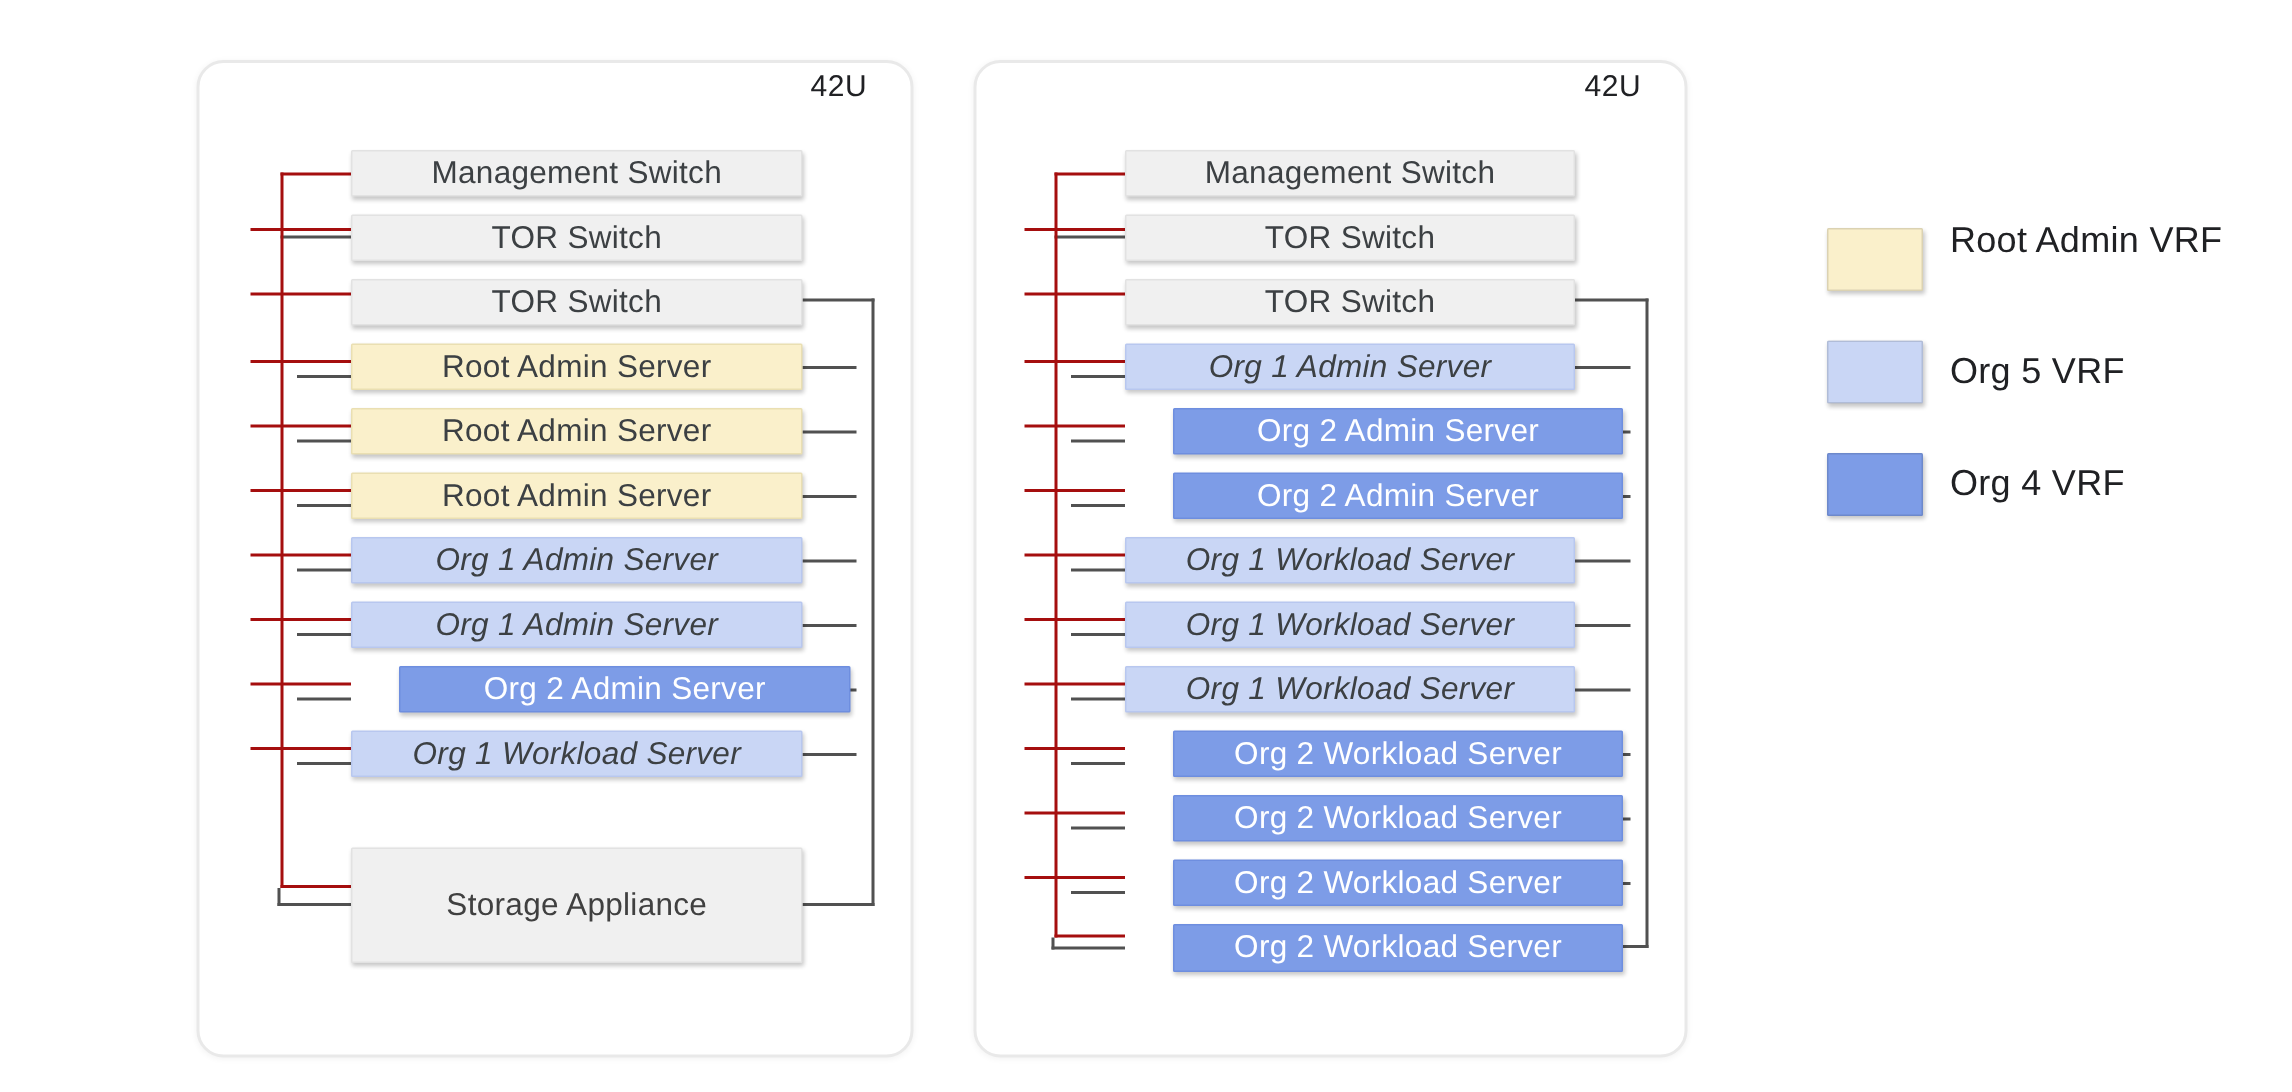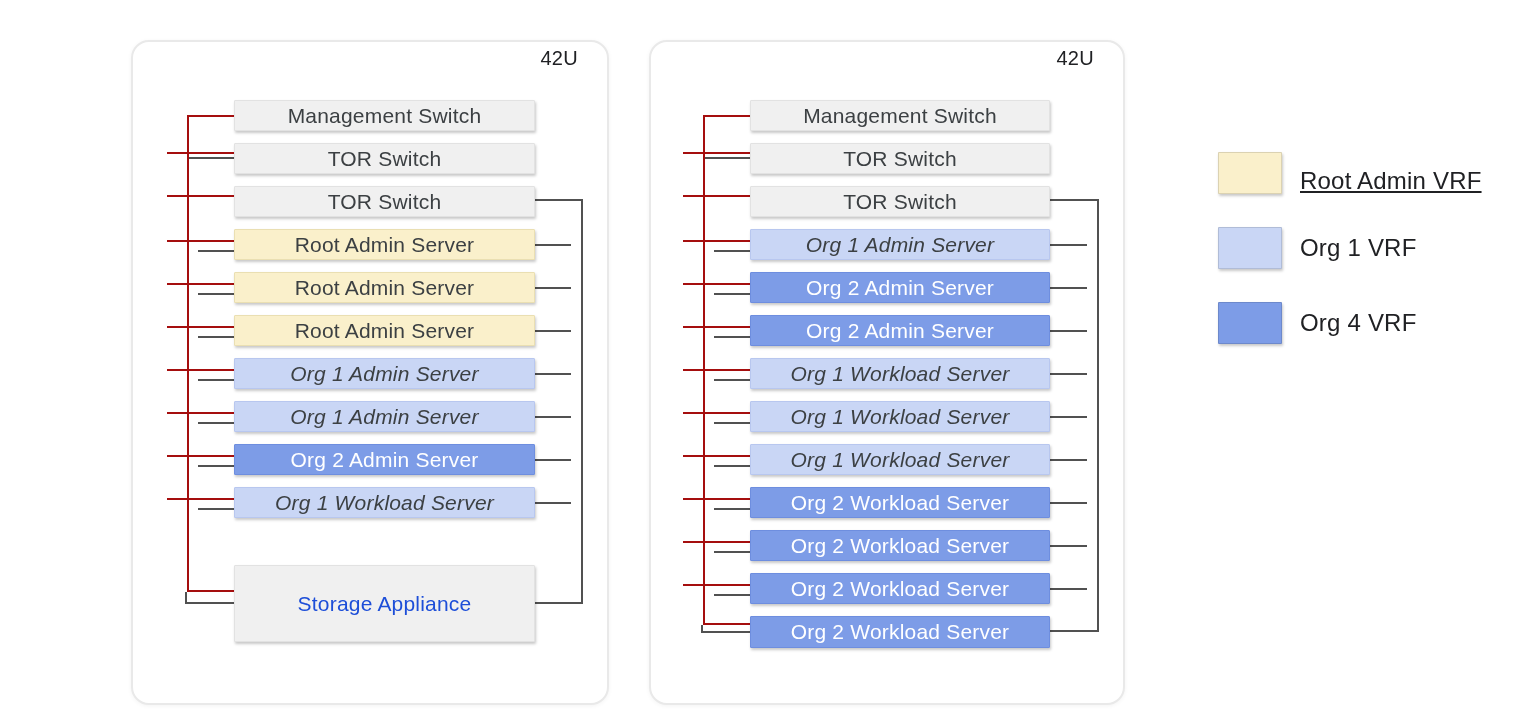--- a/index.html
+++ b/index.html
@@ -18,21 +18,21 @@
   }
   .unit-box{
     position:absolute;box-sizing:border-box;border:1px solid #e2e2e2;
     box-shadow:1px 2px 3px rgba(0,0,0,0.22);border-radius:1px;
     display:flex;align-items:center;justify-content:center;
     font-size:21px;letter-spacing:0.2px;white-space:nowrap;
   }
   .unit-box.vrf-none{border-color:#e2e2e2;}
   .unit-box.vrf-root{border-color:#eadfb2;}
   .unit-box.vrf-org1{border-color:#b8c7ef;font-style:italic;}
-  .unit-box.vrf-org2{border-color:#6e8edf;}
+  .unit-box.vrf-org2{border-color:#6e8edf;margin-left:32px;}
   .line{position:absolute;}
   .legend-swatch{
     position:absolute;width:64px;height:42px;box-sizing:border-box;
     border:1px solid rgba(0,0,0,0.12);box-shadow:1px 2px 3px rgba(0,0,0,0.22);border-radius:1px;
   }
   .legend-label{
     position:absolute;height:42px;line-height:42px;font-size:24px;color:#202124;
     letter-spacing:0.2px;white-space:nowrap;
   }
 </style>
@@ -142,21 +142,21 @@
       </div>
       <div class="unit-box vrf-org1" style="left: 234px; top: 401px; width: 301px; height: 31px; background: rgb(201, 214, 245); color: rgb(60, 64, 67);">
         <span>Org 1 Admin Server</span>
       </div>
       <div class="unit-box vrf-org2" style="left: 234px; top: 444px; width: 301px; height: 31px; background: rgb(125, 156, 231); color: rgb(255, 255, 255);">
         <span>Org 2 Admin Server</span>
       </div>
       <div class="unit-box vrf-org1" style="left: 234px; top: 487px; width: 301px; height: 31px; background: rgb(201, 214, 245); color: rgb(60, 64, 67);">
         <span>Org 1 Workload Server</span>
       </div>
-      <div class="unit-box vrf-none" style="left: 234px; top: 565px; width: 301px; height: 77px; background: rgb(240, 240, 240); color: #1d4ed8;">
+      <div class="unit-box vrf-none" style="left: 234px; top: 565px; width: 301px; height: 77px; background: rgb(240, 240, 240); color: #404040;">
         <span>Storage Appliance</span>
       </div>
       <div class="unit-box vrf-none" style="left: 750px; top: 100px; width: 300px; height: 31px; background: rgb(240, 240, 240); color: rgb(60, 64, 67);">
         <span>Management Switch</span>
       </div>
       <div class="unit-box vrf-none" style="left: 750px; top: 143px; width: 300px; height: 31px; background: rgb(240, 240, 240); color: rgb(60, 64, 67);">
         <span>TOR Switch</span>
       </div>
       <div class="unit-box vrf-none" style="left: 750px; top: 186px; width: 300px; height: 31px; background: rgb(240, 240, 240); color: rgb(60, 64, 67);">
         <span>TOR Switch</span>
@@ -187,19 +187,19 @@
       </div>
       <div class="unit-box vrf-org2" style="left: 750px; top: 573px; width: 300px; height: 31px; background: rgb(125, 156, 231); color: rgb(255, 255, 255);">
         <span>Org 2 Workload Server</span>
       </div>
       <div class="unit-box vrf-org2" style="left: 750px; top: 616px; width: 300px; height: 32px; background: rgb(125, 156, 231); color: rgb(255, 255, 255);">
         <span>Org 2 Workload Server</span>
       </div>
     </div>
   <div id="legend">
       <div class="legend-swatch" style="left: 1218px; top: 152px; width: 64px; height: 42px; background: rgb(250, 240, 203);"></div>
-      <div class="legend-label" style="left: 1300px; top: 160px; text-decoration: underline;">Root Admin VRF</div>
+      <div class="legend-label" style="left: 1300px; top: 140px;">Root Admin VRF</div>
       <div class="legend-swatch" style="left: 1218px; top: 227px; width: 64px; height: 42px; background: rgb(201, 214, 245);"></div>
-      <div class="legend-label" style="left: 1300px; top: 227px;">Org 1 VRF</div>
+      <div class="legend-label" style="left: 1300px; top: 227px;">Org 5 VRF</div>
       <div class="legend-swatch" style="left: 1218px; top: 302px; width: 64px; height: 42px; background: rgb(125, 156, 231);"></div>
       <div class="legend-label" style="left: 1300px; top: 302px;">Org 4 VRF</div>
     </div>
 </div>
 
 </body></html>

